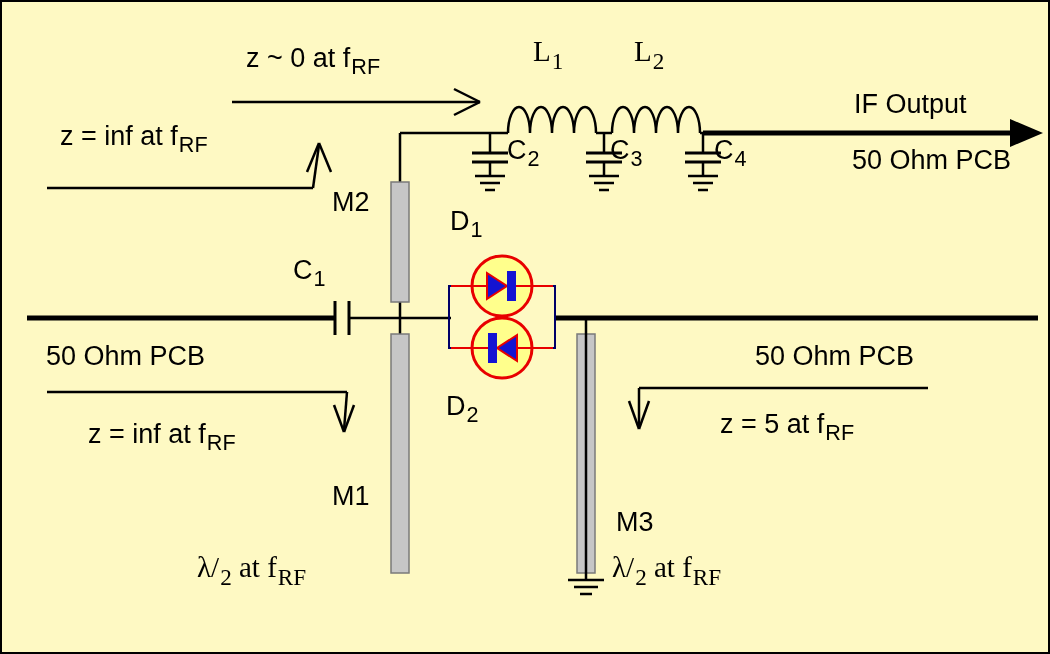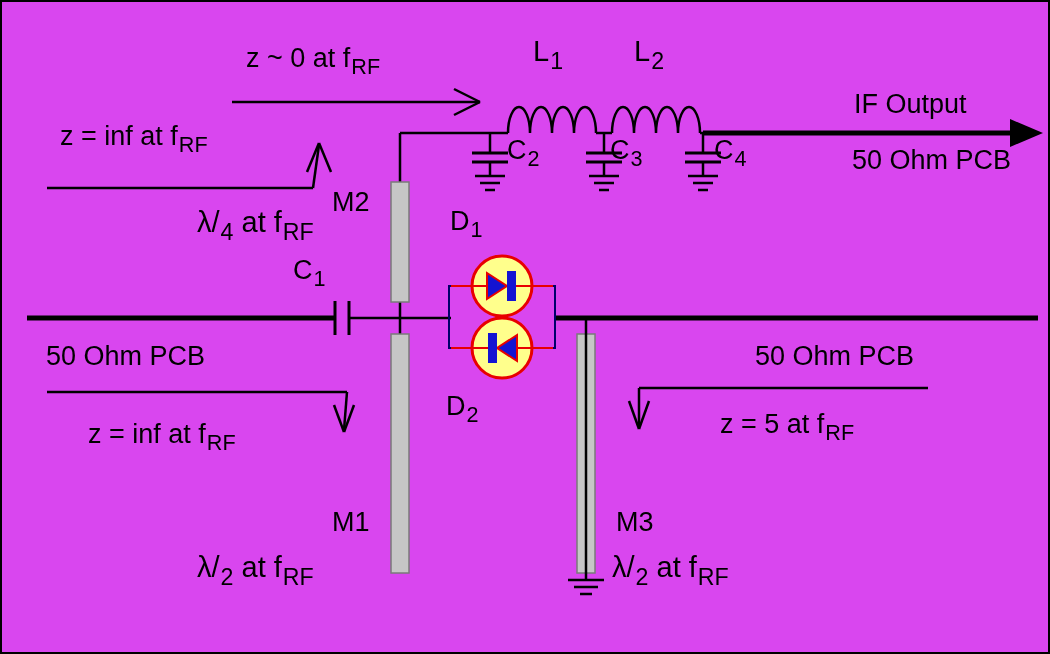--- a/index.html
+++ b/index.html
@@ -1,27 +1,27 @@
 <!DOCTYPE html>
 <html><head>
 <meta charset="utf-8">
 <style>
   * { margin:0; padding:0; box-sizing:border-box; }
   html,body { background:#ffffff; font-family:"Liberation Sans", sans-serif; }
   .canvas {
     position:relative; width:1050px; height:654px;
-    background:#d946ef; border:2px solid #000; overflow:hidden;
+    background:#fef9c3; border:2px solid #000; overflow:hidden;
   }
   svg.layer { position:absolute; left:0; top:0; }
   .label {
     position:absolute; font-size:27px; color:#000;
     white-space:nowrap; line-height:1.05;
   }
   .label .sub { font-size:0.8em; position:relative; top:0.34em; margin-left:1px; }
-  .fs29 { font-size:29px; }
+  .fs29 { font-size:29px;font-family:Liberation Serif, serif; }
 </style>
 </head>
 <body>
 
 <div class="canvas">
 
   <svg class="layer" width="1050" height="654" viewBox="0 0 1050 654">
 
     <g>
       <line x1="25" y1="316" x2="333" y2="316" stroke="#000" stroke-width="5"></line>
@@ -169,23 +169,20 @@
   </div>
 
   <div class="label" style="left:608px;top:134px">
     <span>C</span><span class="sub">3</span>
   </div>
 
   <div class="label" style="left:712px;top:134px">
     <span>C</span><span class="sub">4</span>
   </div>
 
-  <div class="label fs29" style="left:195px;top:205px">
-    <span>λ/</span><span class="sub">4</span><span> at f</span><span class="sub">RF</span>
-  </div>
 
   <div class="label" style="left:448px;top:205px">
     <span>D</span><span class="sub">1</span>
   </div>
 
   <div class="label" style="left:291px;top:254px">
     <span>C</span><span class="sub">1</span>
   </div>
 
 
@@ -205,21 +202,21 @@
   <div class="label" style="left:86px;top:418px">
     <span>z = inf at f</span><span class="sub">RF</span>
   </div>
 
 
   <div class="label" style="left:718px;top:408px">
     <span>z = 5 at f</span><span class="sub">RF</span>
   </div>
 
 
-  <div class="label" style="left:330px;top:506px">
+  <div class="label" style="left:330px;top:480px">
     <span>M1</span>
   </div>
 
   <div class="label" style="left:614px;top:506px">
     <span>M3</span>
   </div>
 
   <div class="label fs29" style="left:195px;top:550px">
     <span>λ/</span><span class="sub">2</span><span> at f</span><span class="sub">RF</span>
   </div>

